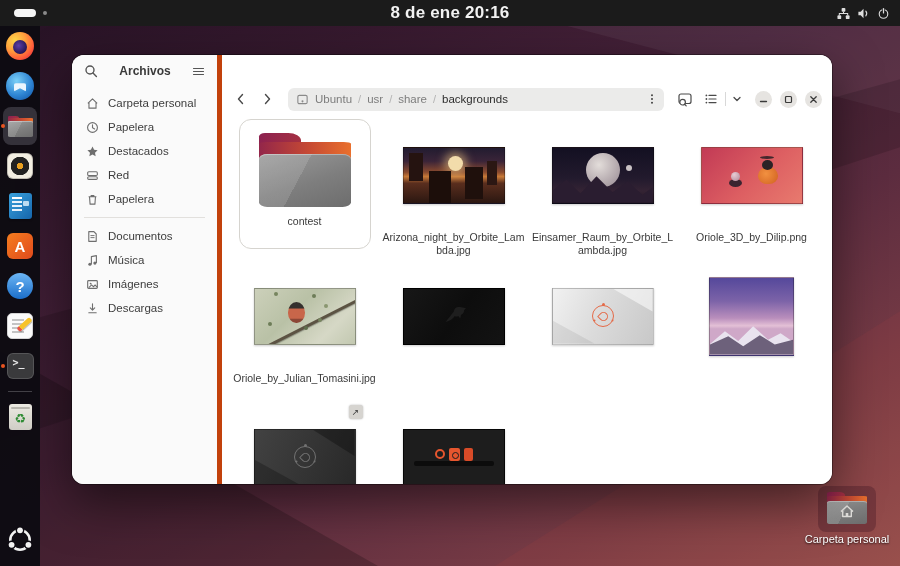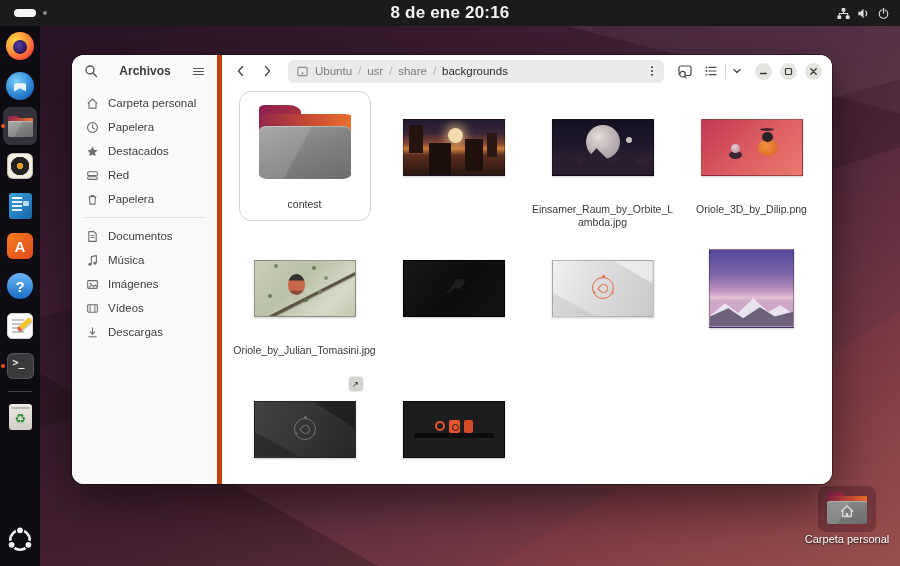--- a/index.html
+++ b/index.html
@@ -77,21 +77,21 @@
 
   .sidebar { width:150px; background:#fafafa; border-right:5px solid #c2410c; flex-shrink:0; display:flex; flex-direction:column; }
   .sb-head { height:32px; display:flex; align-items:center; padding:0 12px; }
   .sb-title { flex:1; text-align:center; font-size:12px; font-weight:700; color:#3a3a3a; }
   .sb-list { padding-top:4px; }
   .sb-item { display:flex; align-items:center; gap:9px; height:24px; padding:0 14px; color:#3d3d3d; font-size:11.5px; border-radius:6px; }
   .sb-item svg { flex-shrink:0; }
   .sb-sep { height:1px; background:#e2e0dd; margin:6px 12px; }
 
   .main { flex:1; display:flex; flex-direction:column; background:#fff; }
-  .toolbar { height:32px; display:flex; align-items:center; padding:0 10px 0 8px; gap:4px; flex-shrink:0; }
+  .toolbar { height:32px; display:flex; align-items:center; padding:0 10px 0 8px; gap:4px; flex-shrink:0;margin-top:28px; }
   .navbtn { width:22px; height:22px; display:flex; align-items:center; justify-content:center; border-radius:5px; }
   .pathbar { flex:1; height:23px; background:#ebebea; border-radius:6px; display:flex; align-items:center; gap:6px; padding:0 6px 0 8px; margin:0 6px; min-width:0; }
   .pathbar .seg { font-size:11.5px; color:#7d7d7d; white-space:nowrap; }
   .pathbar .sep { font-size:11px; color:#b3b3b3; }
   .pathbar .seg.current { color:#2d2d2d; font-weight:400; }
   .pathbar .kebab { margin-left:auto; display:flex; align-items:center; }
   .tbtn { width:22px; height:22px; display:flex; align-items:center; justify-content:center; border-radius:5px; }
   .viewsplit { display:flex; align-items:center; height:22px; }
   .viewsplit .vdiv { width:1px; height:14px; background:#d8d8d8; margin:0 3px; }
   .winctl { display:flex; align-items:center; gap:8px; margin-left:6px; }
@@ -102,21 +102,21 @@
   .cell { position:relative; display:flex; flex-direction:column; align-items:center; }
   .thumbwrap { height:112px; display:flex; align-items:center; justify-content:center; width:100%; }
   .flabel { width:146px; font-size:10.5px; line-height:1.25; color:#3a3a3a; text-align:center; word-break:break-all;
     display:-webkit-box; -webkit-line-clamp:2; -webkit-box-orient:vertical; overflow:hidden; }
   .thumb { position:relative; width:102px; height:57px; border:1px solid rgba(0,0,0,.28); box-shadow:0 1px 2px rgba(0,0,0,.2); overflow:hidden; }
 
   
   .card { position:absolute; top:0; left:50%; transform:translateX(-50%); width:132px; height:130px; background:#fff;
     border:1px solid #d6d4cf; border-radius:12px; display:flex; flex-direction:column; align-items:center; }
   .card .yfolder { width:92px; height:74px; margin-top:13px; }
-  .card .flabel { margin-top:19px; width:120px; }
+  .card .flabel { margin-top:8px; width:120px; }
 
   
   .t-arizona { background:linear-gradient(180deg,#221c30 0%,#3a2438 24%,#8a4a2e 44%,#c87a38 52%,#5a2e1e 64%,#2b1711 100%); }
   .t-arizona::before { content:""; position:absolute; left:44%; top:16%; width:15px; height:15px; border-radius:50%;
     background:#f2dcab; box-shadow:0 0 9px 4px rgba(240,200,130,.55); }
   .t-arizona::after { content:""; position:absolute; left:5px; top:5px; width:14px; height:28px; background:#251310;
     box-shadow:76px 6px 0 -2px #2b1713,58px 16px 0 2px #1f100c,24px 22px 0 4px #1c0e0a; }
   .t-einsamer { background:linear-gradient(180deg,#131022 0%,#221a2d 55%,#342334 78%,#241823 100%); }
   .t-einsamer::before { content:""; position:absolute; left:50%; top:5px; transform:translateX(-50%); width:34px; height:34px; border-radius:50%;
     background:radial-gradient(circle at 38% 35%,#e3ddda,#a99da3 75%); box-shadow:26px -2px 0 -14px #c9c2c4; }
@@ -342,27 +342,20 @@
       <div class="sb-item">
         <svg width="13" height="13" viewBox="0 0 14 14">
             <rect x="1.8" y="2.8" width="10.4" height="8.4" rx="1" stroke="#6e6e6e" fill="none" stroke-width="1.2"></rect>
             <circle cx="5" cy="6" r="1" fill="#6e6e6e"></circle>
             <path d="M3 10.4l3-3 2 2 1.8-1.8 2.2 2.2" stroke="#6e6e6e" fill="none" stroke-width="1.1"></path>
           </svg>
         <span>Imágenes</span>
       </div>
       <div class="sb-item">
         <svg width="13" height="13" viewBox="0 0 14 14">
-            <rect x="1.8" y="3" width="10.4" height="8" rx="1" stroke="#6e6e6e" fill="none" stroke-width="1.2"></rect>
-            <path d="M4.4 3v8M9.6 3v8" stroke="#6e6e6e" stroke-width="1"></path>
-          </svg>
-        <span>Vídeos</span>
-      </div>
-      <div class="sb-item">
-        <svg width="13" height="13" viewBox="0 0 14 14">
             <path d="M7 2v6.4M4.6 6.4L7 8.8l2.4-2.4" stroke="#6e6e6e" fill="none" stroke-width="1.2" stroke-linecap="round" stroke-linejoin="round"></path>
             <path d="M3 11.6h8" stroke="#6e6e6e" stroke-width="1.2" stroke-linecap="round"></path>
           </svg>
         <span>Descargas</span>
       </div>
     </div>
   </div>
 
   <div class="main">
     <div class="toolbar">
@@ -451,20 +444,21 @@
                 <span class="front"></span>
                 <span class="sheen"></span>
             </span>
             <div class="flabel">contest</div>
           </div>
         </div>
         <div class="cell">
           <div class="thumbwrap">
               <div class="thumb t-arizona"></div>
             </div>
+          <div class="flabel">Arizona_night_by_Orbite_Lambda.jpg</div>
         </div>
         <div class="cell">
           <div class="thumbwrap">
               <div class="thumb t-einsamer"></div>
             </div>
           <div class="flabel">Einsamer_Raum_by_Orbite_Lambda.jpg</div>
         </div>
         <div class="cell">
           <div class="thumbwrap">
               <div class="thumb t-o3d">

